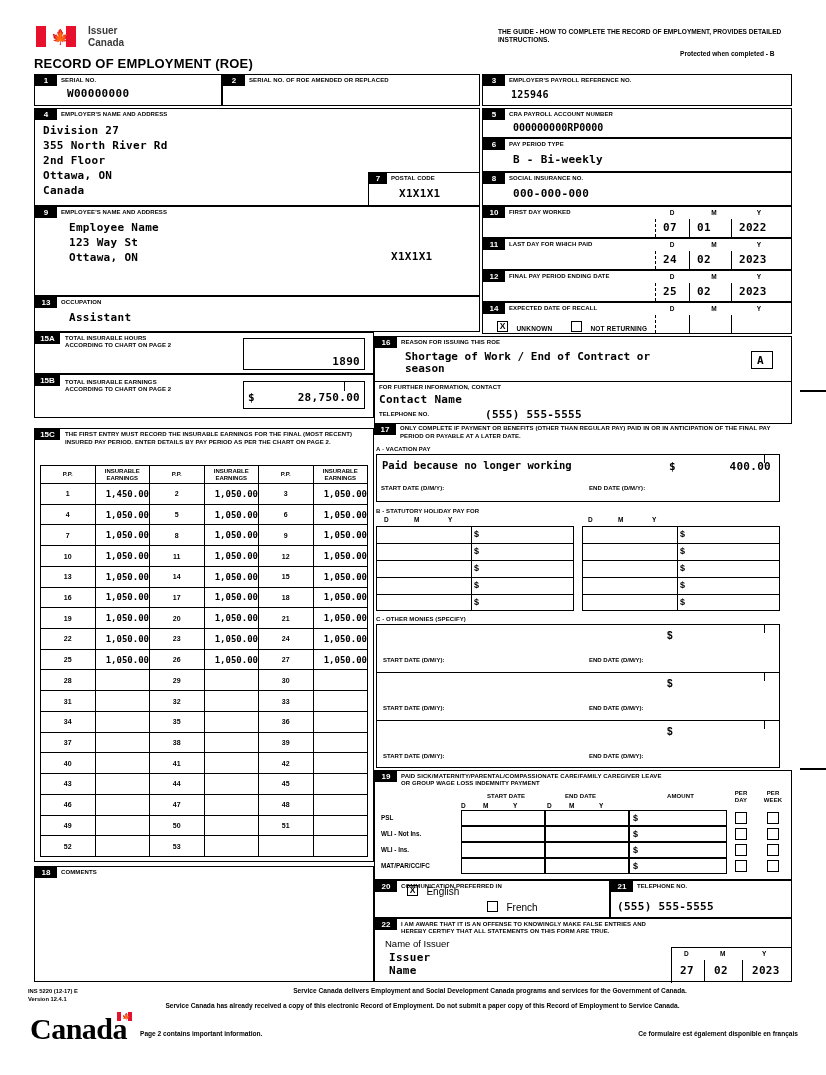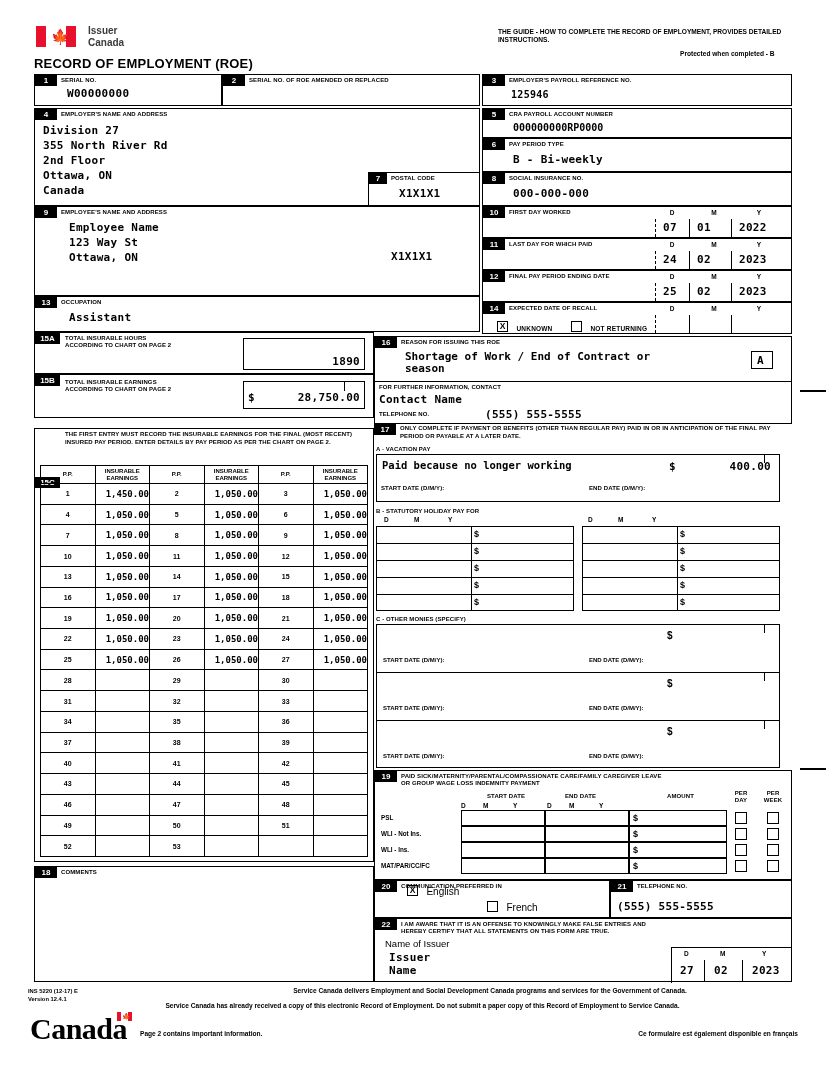--- a/index.html
+++ b/index.html
@@ -230,21 +230,21 @@
     </div>
   </div>
   <div class="bx" style="left:374px;top:382px;width:418px;height:42px;border-top:none;">
     <div class="lbl2 abs" style="left:4px;top:2px;">FOR FURTHER INFORMATION, CONTACT</div>
     <div class="val abs" style="left:4px;top:11px;">Contact Name</div>
     <div class="lbl2 abs" style="left:4px;top:29px;">TELEPHONE NO.</div>
     <div class="val abs" style="left:110px;top:26px;">(555) 555-5555</div>
   </div>
 
   <div class="bx" style="left:34px;top:428px;width:340px;height:434px;">
-    <div class="numtag" style="left:0;top:0;width:25px;margin-top:48px;">15C</div>
+    <div class="numtag" style="left:0;top:0;width:25px;">15C</div>
     <div class="lbl2 abs" style="left:30px;top:2px;width:300px;line-height:7.6px;">THE FIRST ENTRY MUST RECORD THE INSURABLE EARNINGS FOR THE FINAL (MOST RECENT) INSURED PAY PERIOD. ENTER DETAILS BY PAY PERIOD AS PER THE CHART ON PAGE 2.</div>
     <div class="abs" style="left:5px;top:36px;width:328px;height:392px;">
       <table class="earn">
         <thead>
           <tr>
             <td class="hd">P.P.</td>
             <td class="hd">
               <div>INSURABLE</div>
               <div>EARNINGS</div>
             </td>

